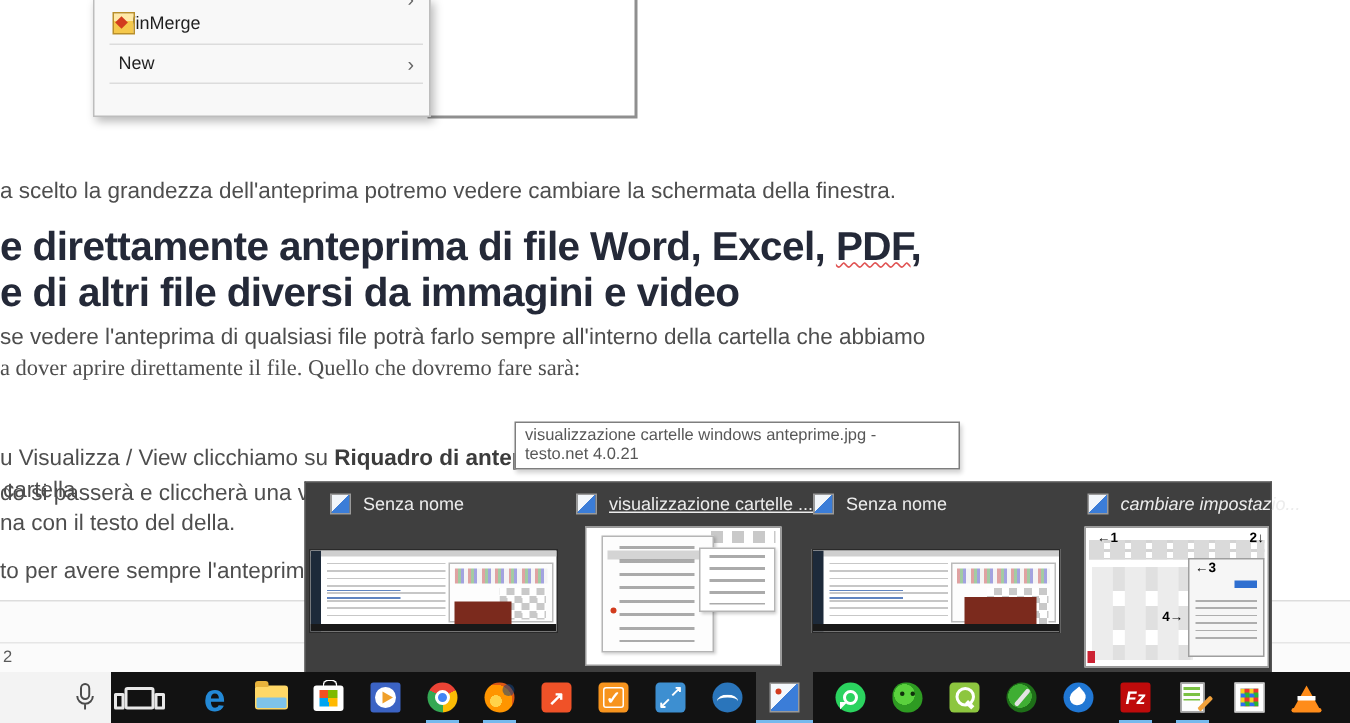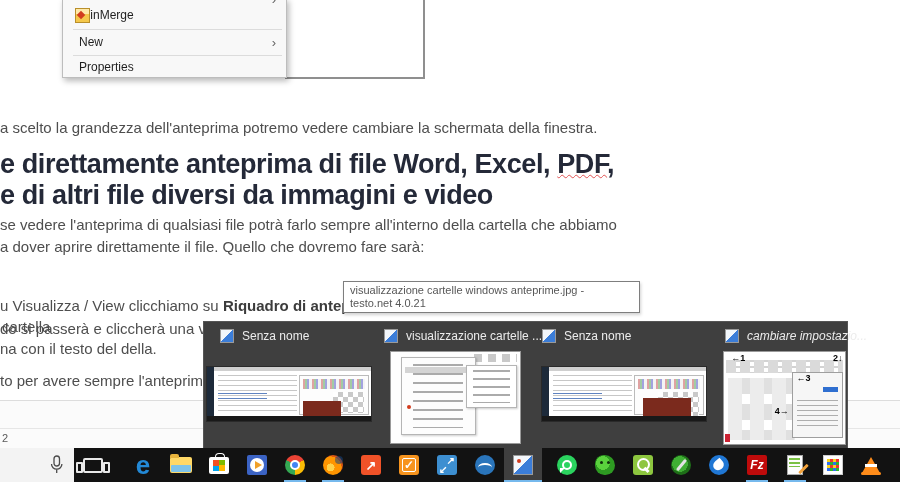--- a/index.html
+++ b/index.html
@@ -166,21 +166,21 @@
 <div id="stage">
 
   <div class="ptext" style="left:0; top:119px;">a scelto la grandezza dell'anteprima potremo vedere cambiare la schermata della finestra.</div>
 
   <div id="heading">
     <div><span>e direttamente anteprima di file Word, Excel, </span><span class="wavy">PDF</span><span>,</span></div>
     <div>e di altri file diversi da immagini e video</div>
   </div>
 
   <div class="ptext" style="left:0; top:216px;">se vedere l'anteprima di qualsiasi file potrà farlo sempre all'interno della cartella che abbiamo</div>
-  <div class="ptext" style="left:0; top:238px;">a dover aprire direttamente il file. Quello che dovremo fare sarà:</div>
+  <div class="ptext" style="left:0; top:238px;font-family:Liberation Serif, serif;">a dover aprire direttamente il file. Quello che dovremo fare sarà:</div>
   <div class="ptext" style="left:2px; top:276px;margin-top:42px;">cartella</div>
   <div class="ptext" style="left:0; top:297px;"><span>u Visualizza / View clicchiamo su </span><span class="boldpart">Riquadro di anteprima / Prev</span></div>
   <div class="ptext" style="left:0; top:320px;">do si passerà e cliccherà una volta c</div>
   <div class="ptext" style="left:0; top:340px;">na con il testo del della.</div>
   <div class="ptext" style="left:0; top:372px;">to per avere sempre l'anteprima de</div>
 
   <div id="footer-strip">
     <div class="inner-line"></div>
     <div id="footer-num">2</div>
   </div>
@@ -192,37 +192,34 @@
     <div class="ctx-row" style="top:4px;">
       <span id="winmerge-ico"></span>
       <span class="lbl">WinMerge</span>
     </div>
     <div class="ctx-sep" style="top:30px;"></div>
     <div class="ctx-row" style="top:31px;">
       <span class="lbl">New</span>
       <span class="ctx-chev">›</span>
     </div>
     <div class="ctx-sep" style="top:56px;"></div>
-    <div class="ctx-row" style="top:56px;">
-      <span class="lbl">Properties</span>
-    </div>
   </div>
 
   <div id="tooltip">
     <div>visualizzazione cartelle windows anteprime.jpg -</div>
     <div>testo.net 4.0.21</div>
   </div>
 
   <div id="flyout">
 
     <div class="fly-title" style="left:16px;">
       <span class="pdn-ico"></span>
       <span>Senza nome</span>
     </div>
-    <div class="fly-title" style="left:180px;">
+    <div class="fly-title" style="left:180px;text-decoration:underline;">
       <span class="pdn-ico"></span>
       <span>visualizzazione cartelle ...</span>
     </div>
     <div class="fly-title" style="left:338px;">
       <span class="pdn-ico"></span>
       <span>Senza nome</span>
     </div>
     <div class="fly-title" style="left:521px;font-style:italic;">
       <span class="pdn-ico"></span>
       <span>cambiare impostazio...</span>

